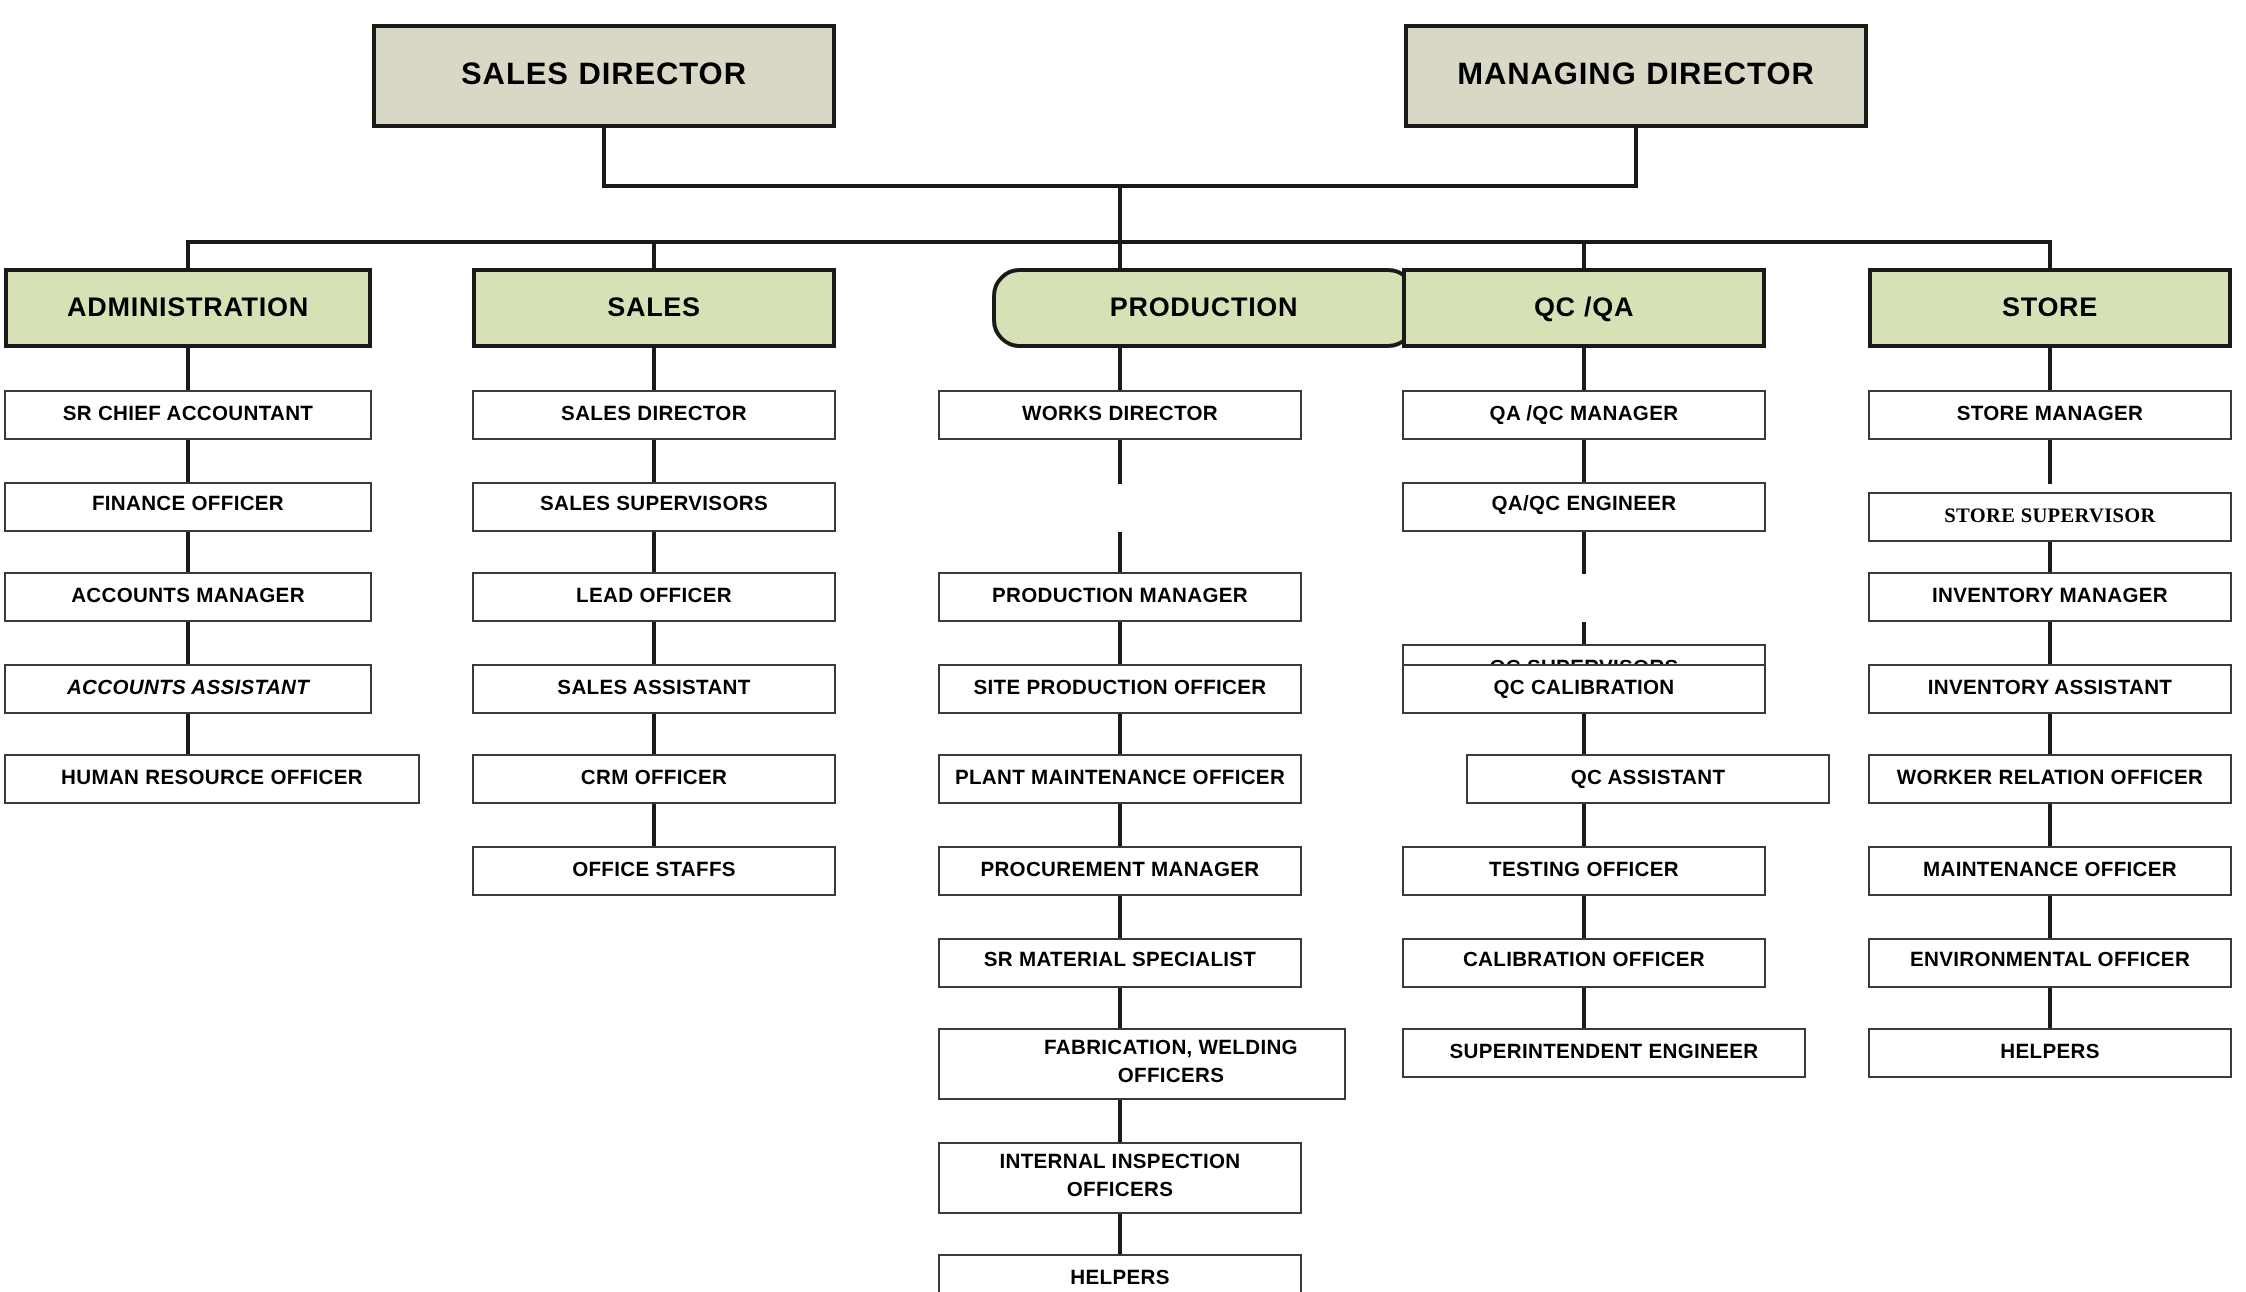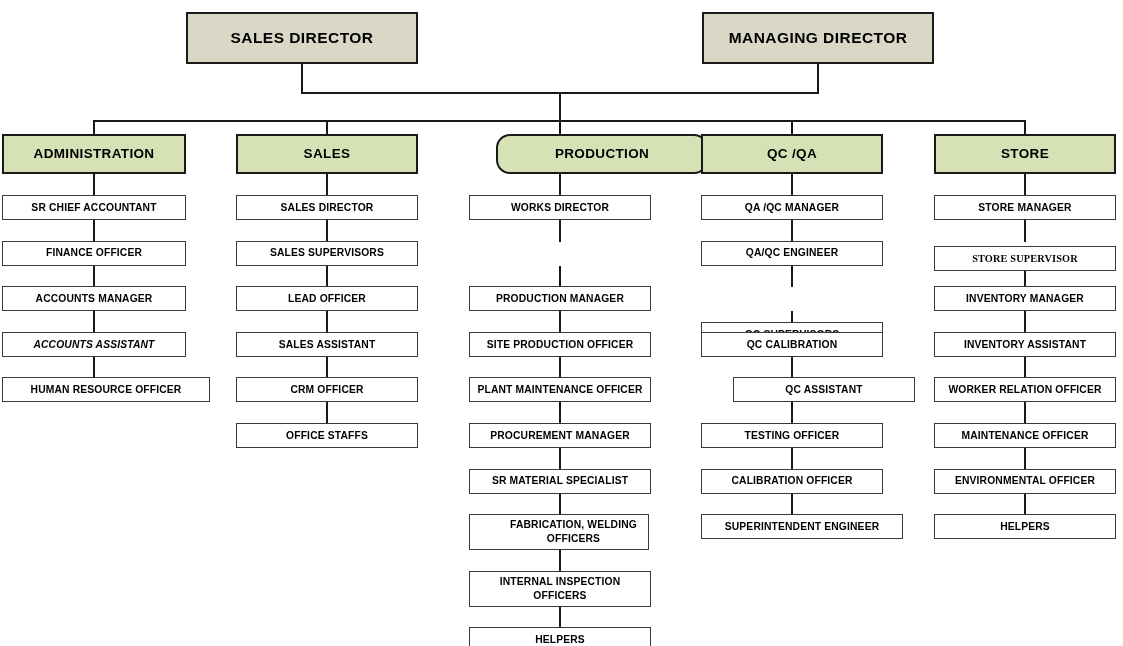--- a/index.html
+++ b/index.html
@@ -120,21 +120,21 @@
     <div class="node role" style="left: 469px; top: 286.2px; width: 182px; height: 25px;">PRODUCTION MANAGER</div>
     <div class="conn v" style="left: 559px; top: 311.2px; height: 21.6px;"></div>
     <div class="node role" style="left: 469px; top: 331.8px; width: 182px; height: 25px;">SITE PRODUCTION OFFICER</div>
     <div class="conn v" style="left: 559px; top: 356.8px; height: 21.6px;"></div>
     <div class="node role" style="left: 469px; top: 377.4px; width: 182px; height: 25px;">PLANT MAINTENANCE OFFICER</div>
     <div class="conn v" style="left: 559px; top: 402.4px; height: 21.6px;"></div>
     <div class="node role" style="left: 469px; top: 423px; width: 182px; height: 25px;">PROCUREMENT MANAGER</div>
     <div class="conn v" style="left: 559px; top: 448px; height: 21.6px;"></div>
     <div class="node role" style="left: 469px; top: 468.6px; width: 182px; height: 25px;">SR MATERIAL SPECIALIST</div>
     <div class="conn v" style="left: 559px; top: 493.6px; height: 21.6px;"></div>
-    <div class="node role two-line" style="left: 469px; top: 514.2px; width: 180px; height: 36px; padding-left: 32px;">FABRICATION, WELDING OFFICERS</div>
+    <div class="node role two-line" style="left: 469px; top: 514.2px; width: 204px; height: 36px; padding-left: 32px;">FABRICATION, WELDING OFFICERS</div>
     <div class="conn v" style="left: 559px; top: 550.2px; height: 21.6px;"></div>
     <div class="node role two-line" style="left: 469px; top: 570.8px; width: 182px; height: 36px;">INTERNAL INSPECTION OFFICERS</div>
     <div class="conn v" style="left: 559px; top: 606.8px; height: 21.6px;"></div>
     <div class="node role" style="left: 469px; top: 627.4px; width: 182px; height: 25px;">HELPERS</div>
     <div class="node dept" style="left: 701px; top: 134px; width: 182px; height: 40px;">QC /QA</div>
     <div class="conn v" style="left: 791px; top: 174px; height: 22px;"></div>
     <div class="node role" style="left: 701px; top: 195px; width: 182px; height: 25px;">QA /QC  MANAGER</div>
     <div class="conn v" style="left: 791px; top: 220px; height: 21.6px;"></div>
     <div class="node role" style="left: 701px; top: 240.6px; width: 182px; height: 25px;">QA/QC ENGINEER</div>
     <div class="conn v" style="left: 791px; top: 265.6px; height: 21.6px;"></div>

